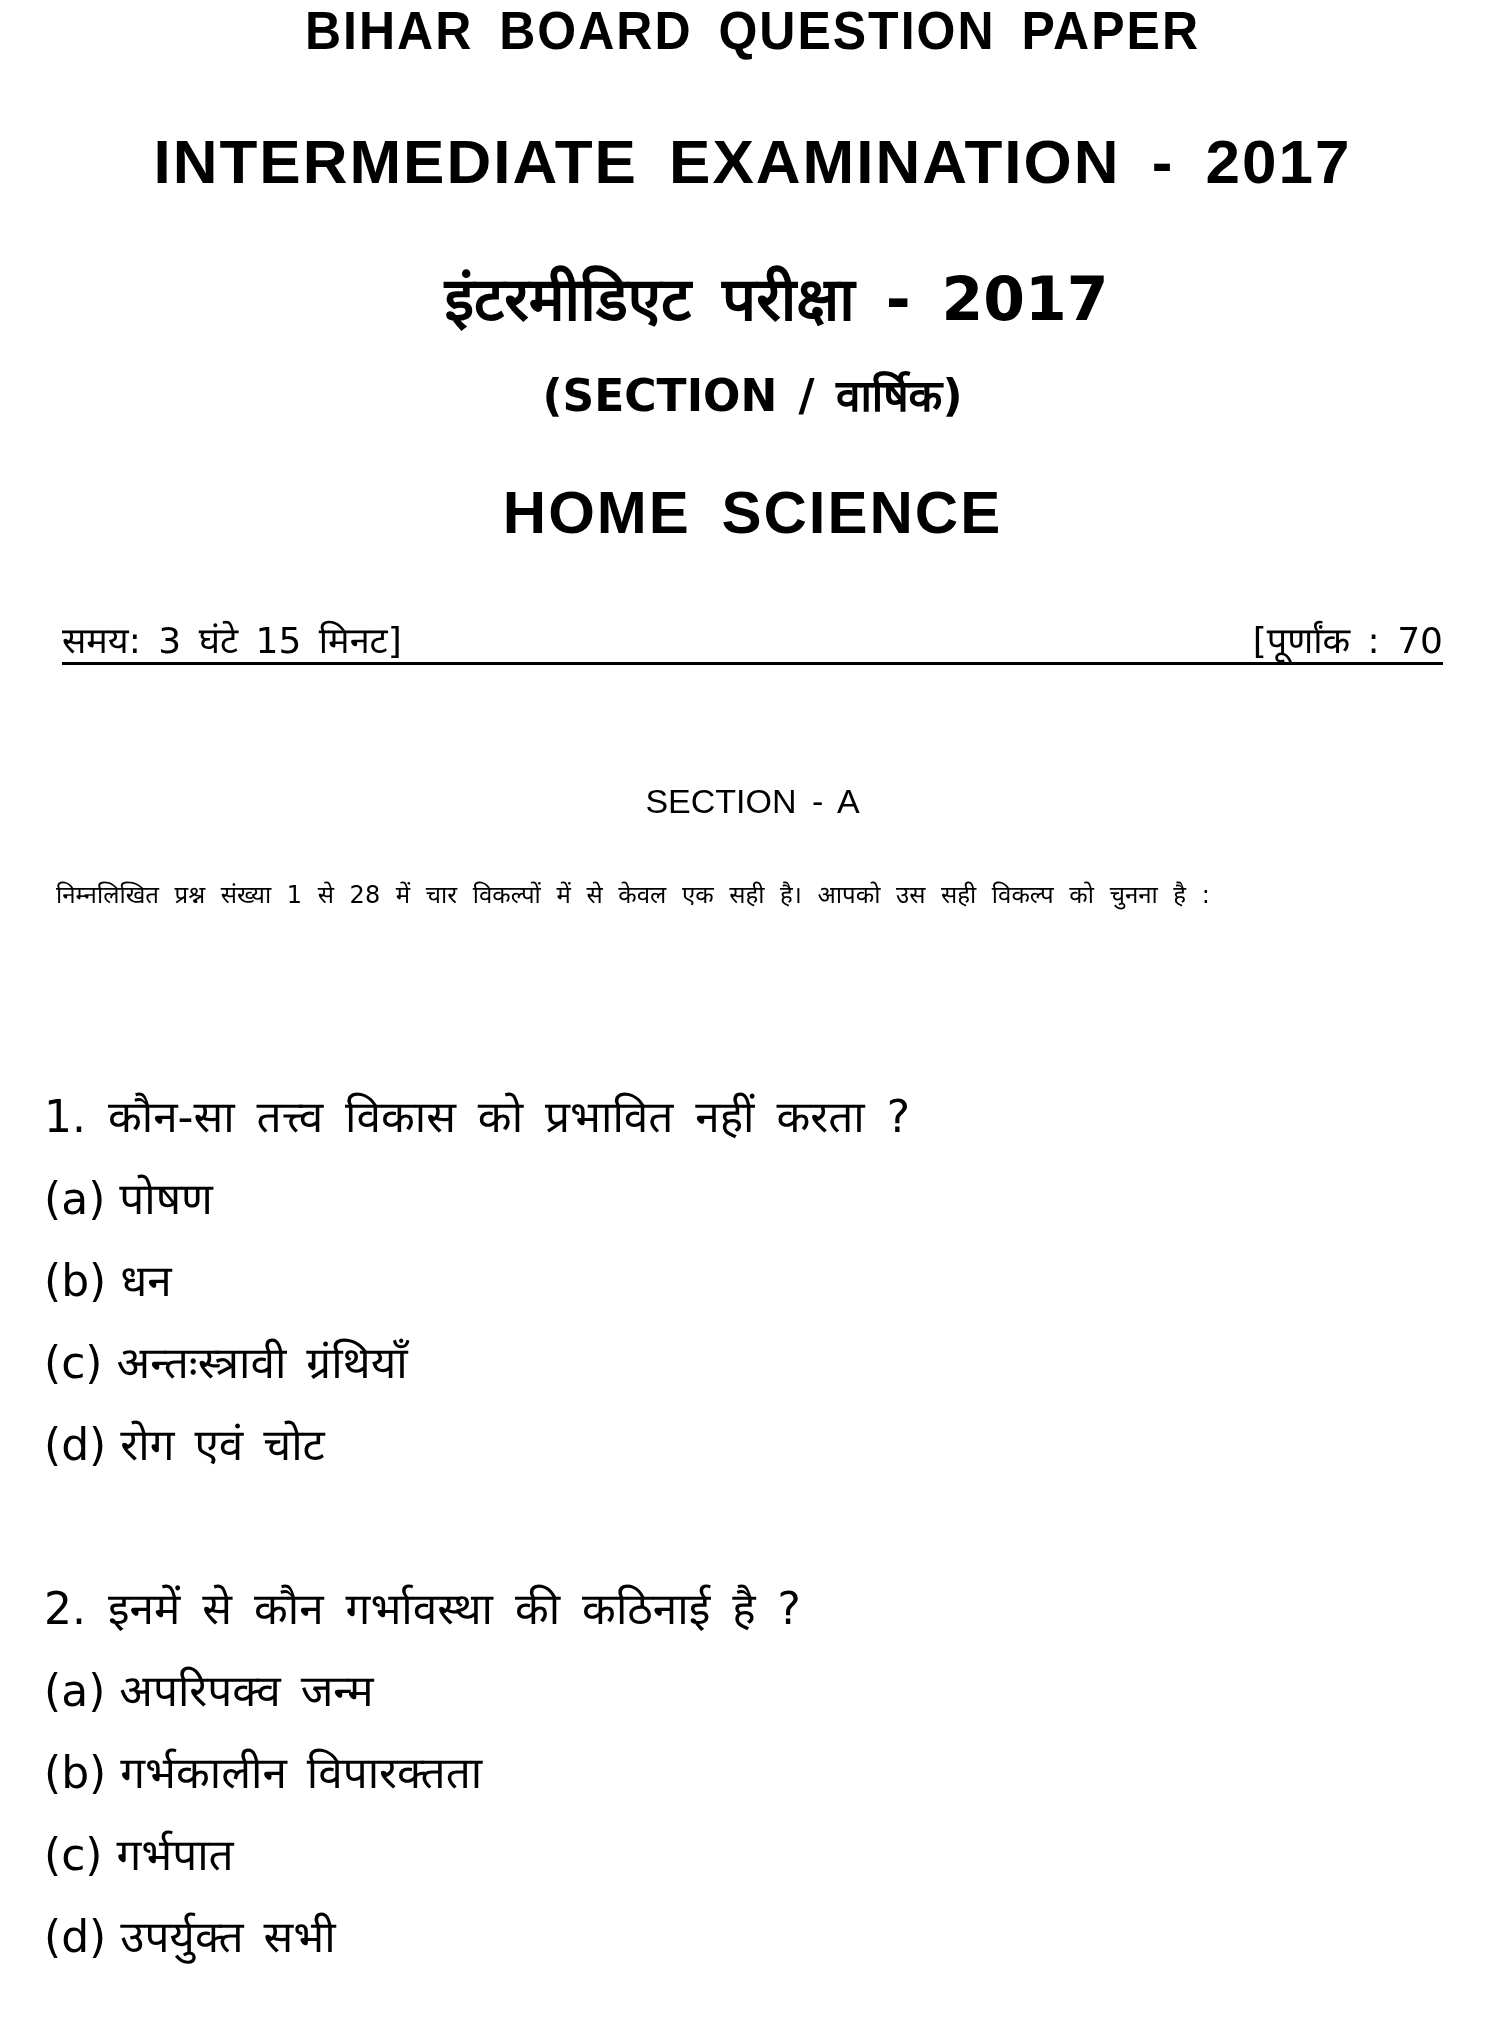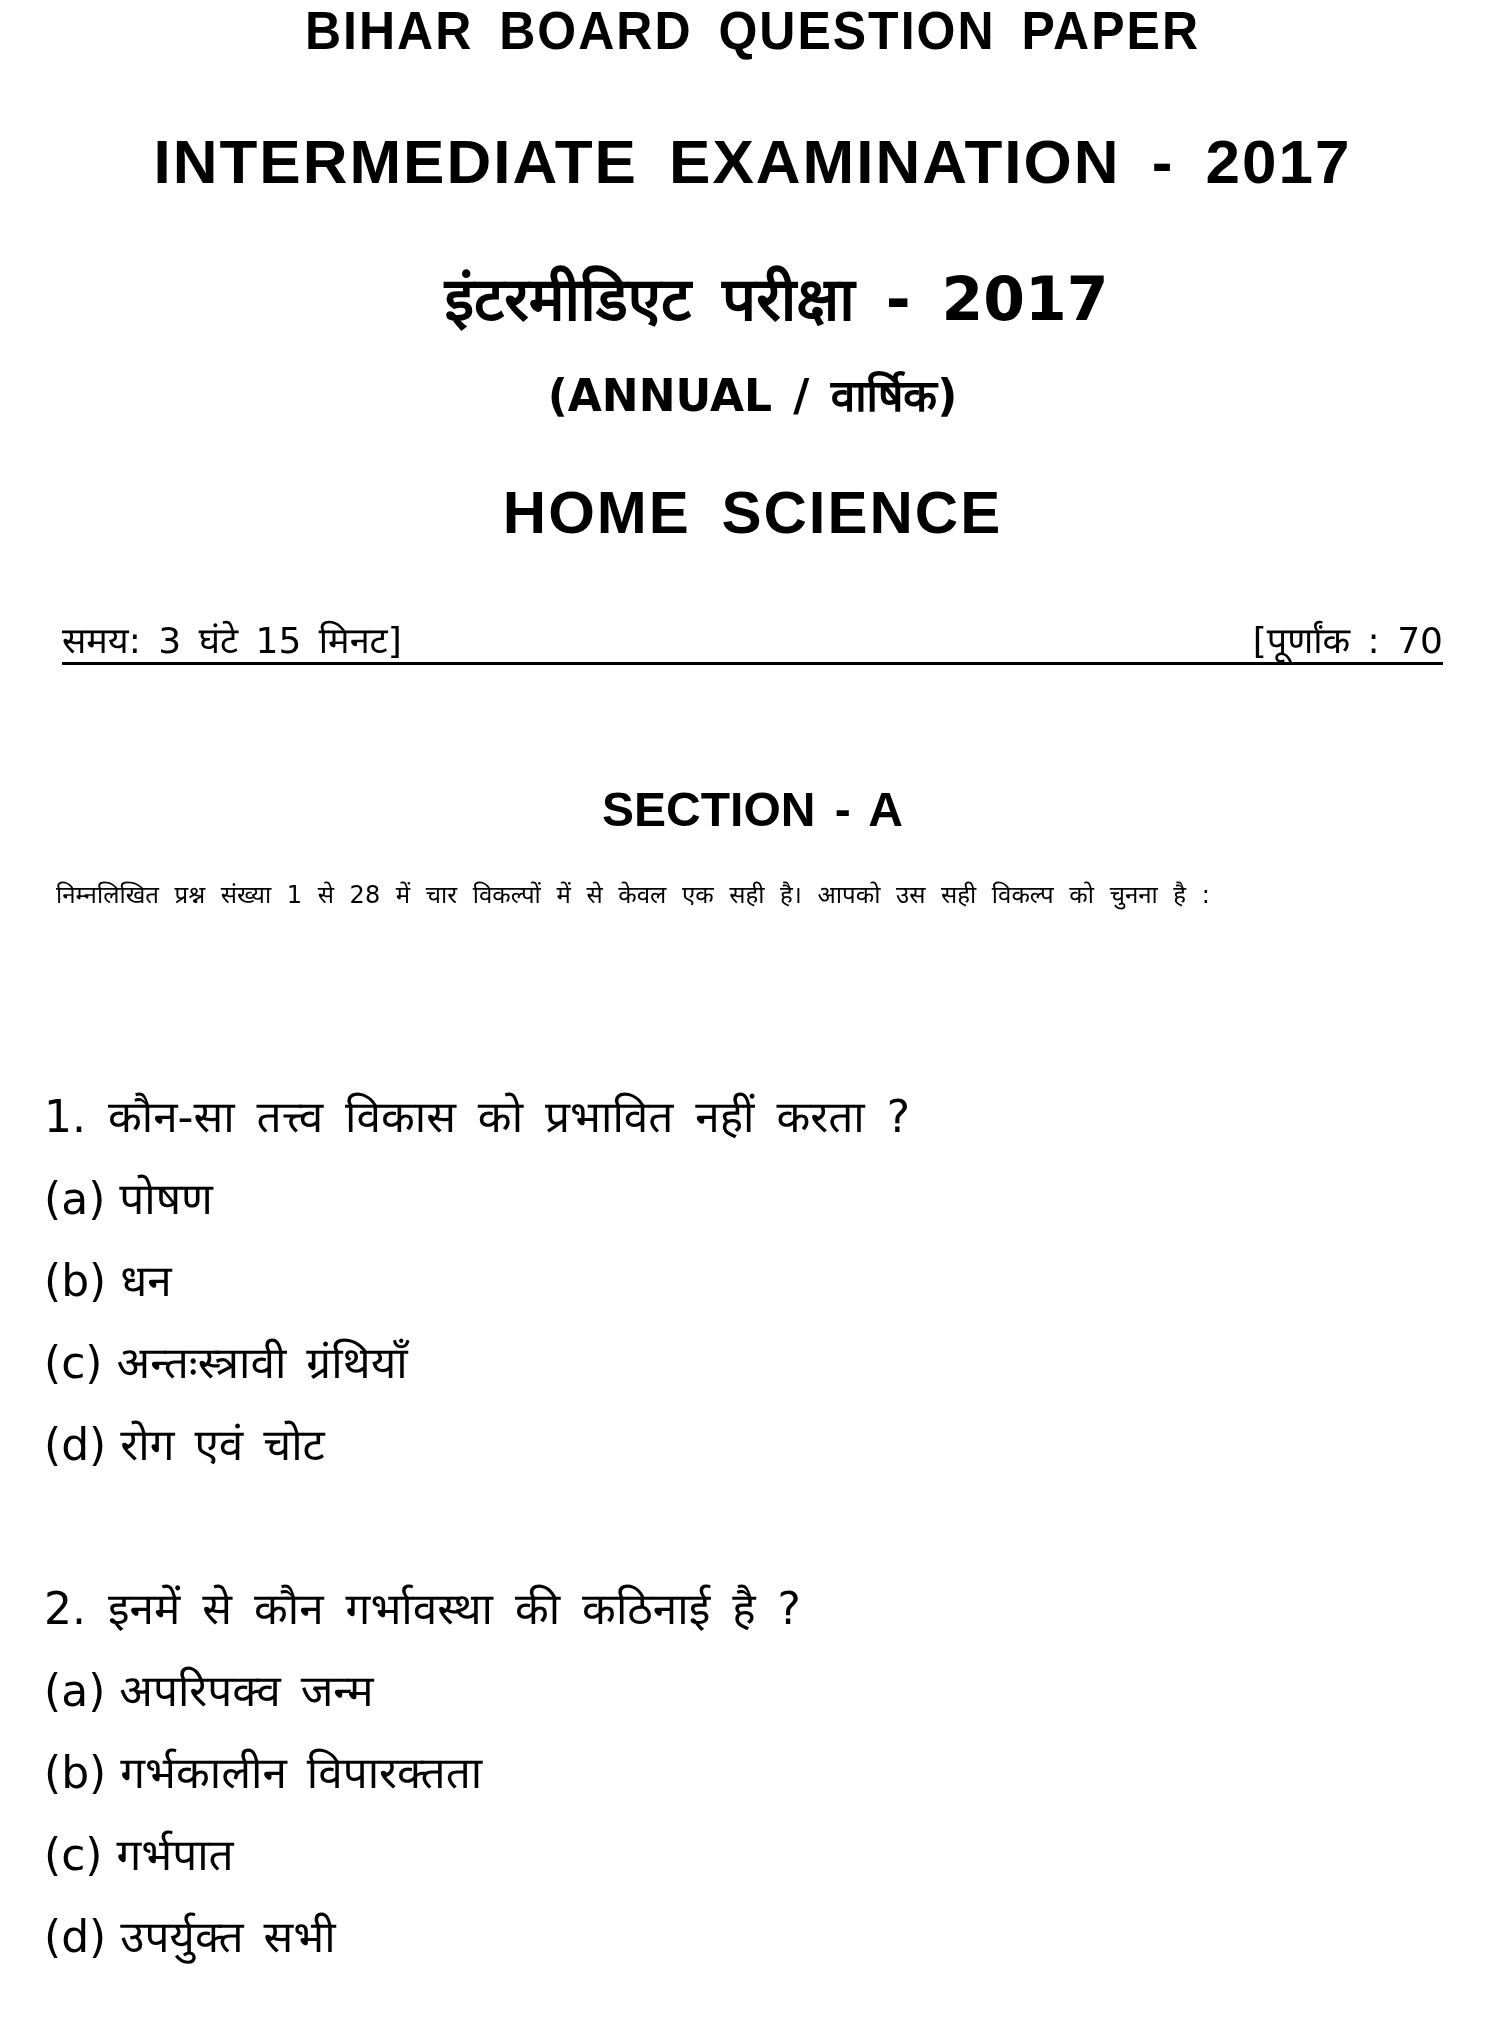--- a/index.html
+++ b/index.html
@@ -82,22 +82,22 @@
       word-spacing: 6px;
     }
     .meta-right {
       position: absolute;
       right: 0;
       bottom: -2px;
       word-spacing: 6px;
     }
     .section-title {
       top: 782px;
-      font-size: 48px;
-      font-weight: bold;
+      font-size: 34px;
+      font-weight: normal;
       word-spacing: 6px;
     }
     .instructions {
       position: absolute;
       left: 56px;
       top: 862px;
       width: 1400px;
       font-family: "DejaVu Sans", "Liberation Sans", sans-serif;
       font-size: 24px;
       line-height: 66px;
@@ -126,21 +126,21 @@
     }
   </style>
 </head>
 <body>
 
 <div class="page">
 
   <div class="center-line h-board">BIHAR BOARD QUESTION PAPER</div>
   <div class="center-line h-exam">INTERMEDIATE EXAMINATION - 2017</div>
   <div class="center-line h-exam-hi">इंटरमीडिएट परीक्षा - 2017</div>
-  <div class="center-line h-annual">(ANNUAL / वार्षिक)</div>
+  <div class="center-line h-annual">(SECTION / वार्षिक)</div>
   <div class="center-line h-subject">HOME SCIENCE</div>
 
   <div class="meta-row">
     <span class="meta-left">समय: 3 घंटे 15 मिनट]</span>
     <span class="meta-right">[पूर्णांक : 70</span>
   </div>
 
   <div class="center-line section-title">SECTION - A</div>
 
   <div class="instructions">निम्नलिखित प्रश्न संख्या 1 से 28 में चार विकल्पों में से केवल एक सही है। आपको उस सही विकल्प को चुनना है :</div>

